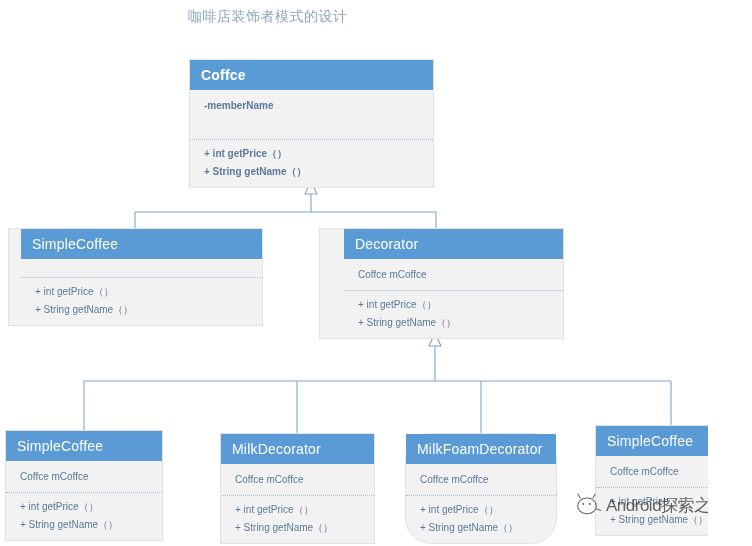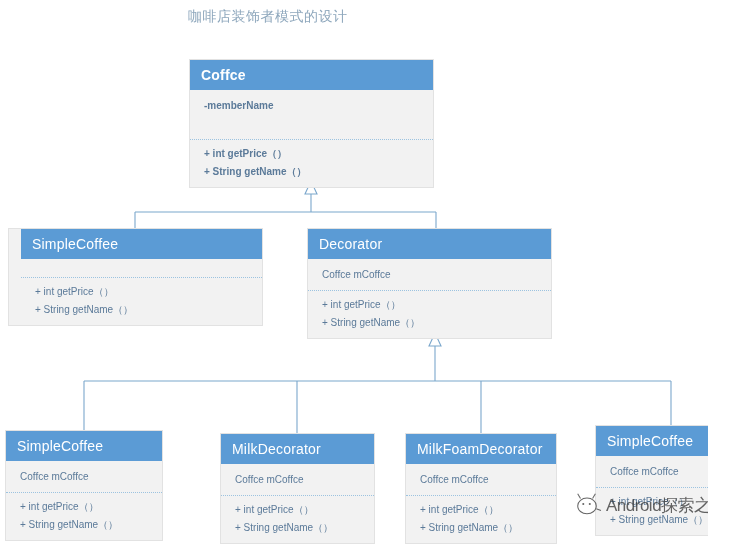--- a/index.html
+++ b/index.html
@@ -140,21 +140,21 @@
 
   <div class="uml-class" style="left:8px; top:228px; width:255px;padding-left:12px;">
     <div class="uml-header">SimpleCoffee</div>
     <div class="uml-attrs empty"></div>
     <div class="uml-ops">
       <div class="uml-line">+ int getPrice（）</div>
       <div class="uml-line">+ String getName（）</div>
     </div>
   </div>
 
-  <div class="uml-class" style="left:307px; top:228px; width:245px;">
+  <div class="uml-class" style="left:319px; top:228px; width:245px;padding-left:24px;">
     <div class="uml-header">Decorator</div>
     <div class="uml-attrs">
       <div class="uml-line">Coffce mCoffce</div>
     </div>
     <div class="uml-ops">
       <div class="uml-line">+ int getPrice（）</div>
       <div class="uml-line">+ String getName（）</div>
     </div>
   </div>
 
@@ -173,21 +173,21 @@
     <div class="uml-header">MilkDecorator</div>
     <div class="uml-attrs">
       <div class="uml-line">Coffce mCoffce</div>
     </div>
     <div class="uml-ops">
       <div class="uml-line">+ int getPrice（）</div>
       <div class="uml-line">+ String getName（）</div>
     </div>
   </div>
 
-  <div class="uml-class" style="left:405px; top:433px; width:152px;">
+  <div class="uml-class" style="left:405px; top:433px; width:152px;border-radius:26px;">
     <div class="uml-header">MilkFoamDecorator</div>
     <div class="uml-attrs">
       <div class="uml-line">Coffce mCoffce</div>
     </div>
     <div class="uml-ops">
       <div class="uml-line">+ int getPrice（）</div>
       <div class="uml-line">+ String getName（）</div>
     </div>
   </div>
 

